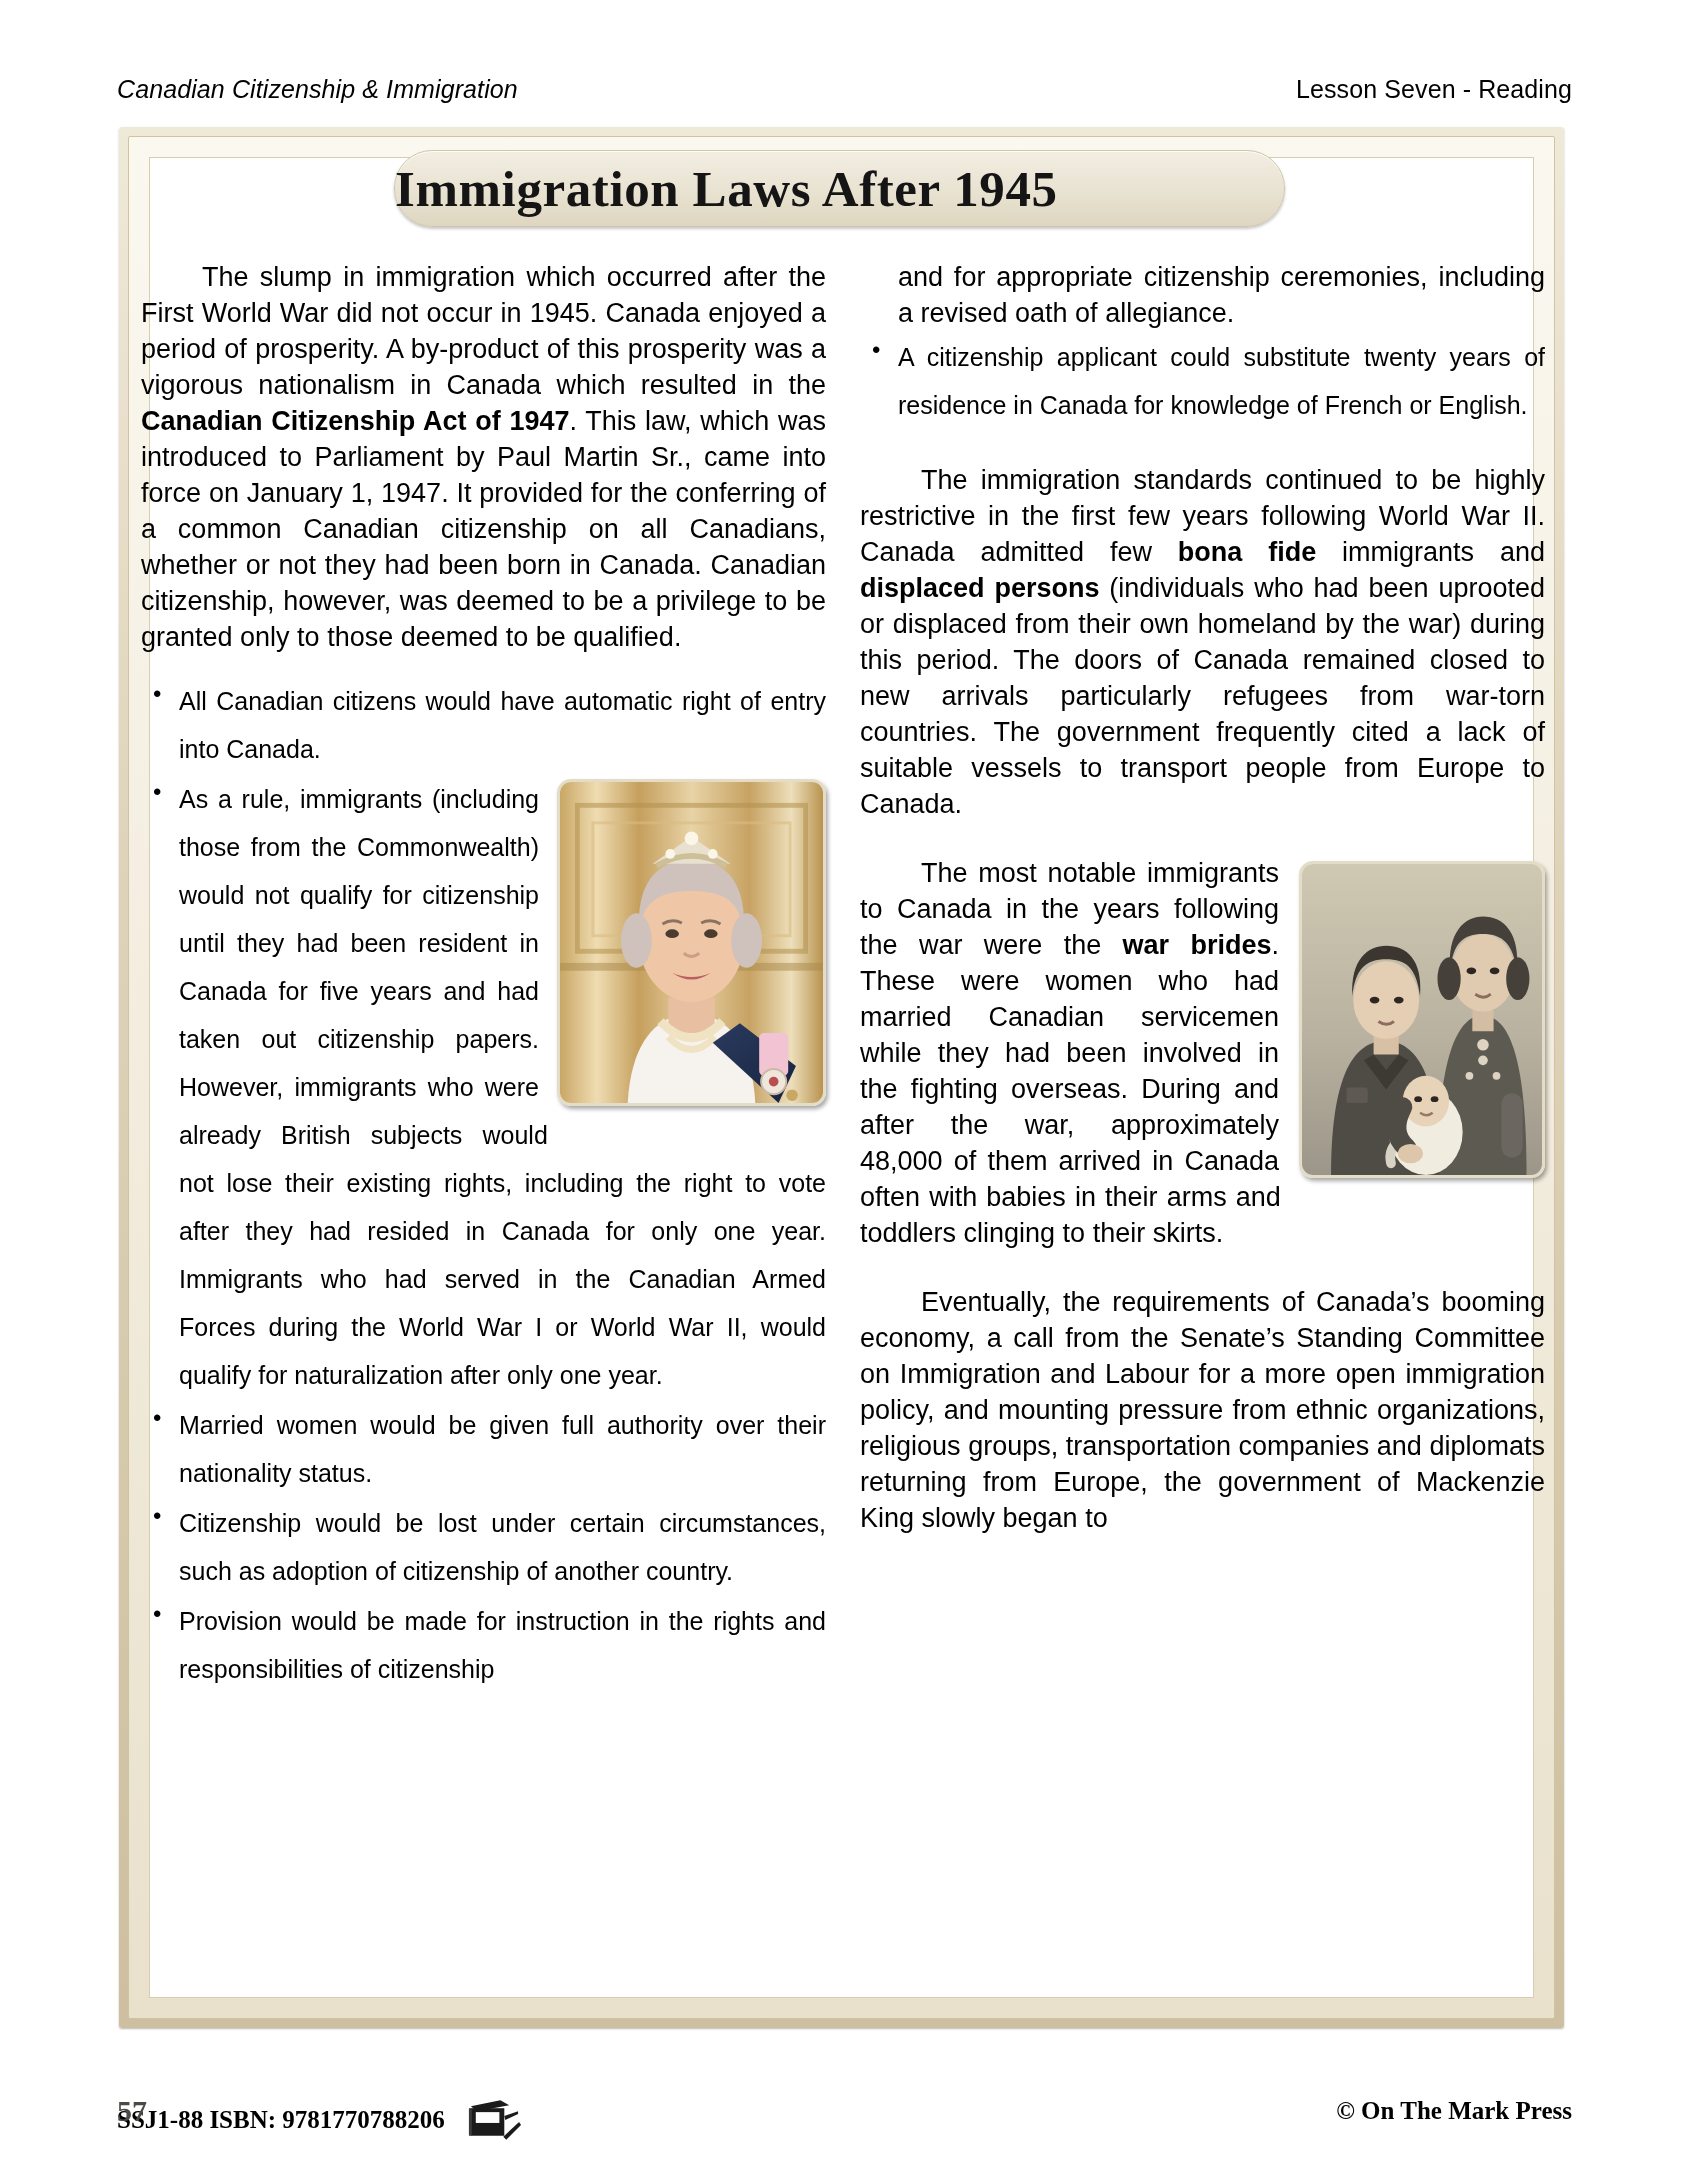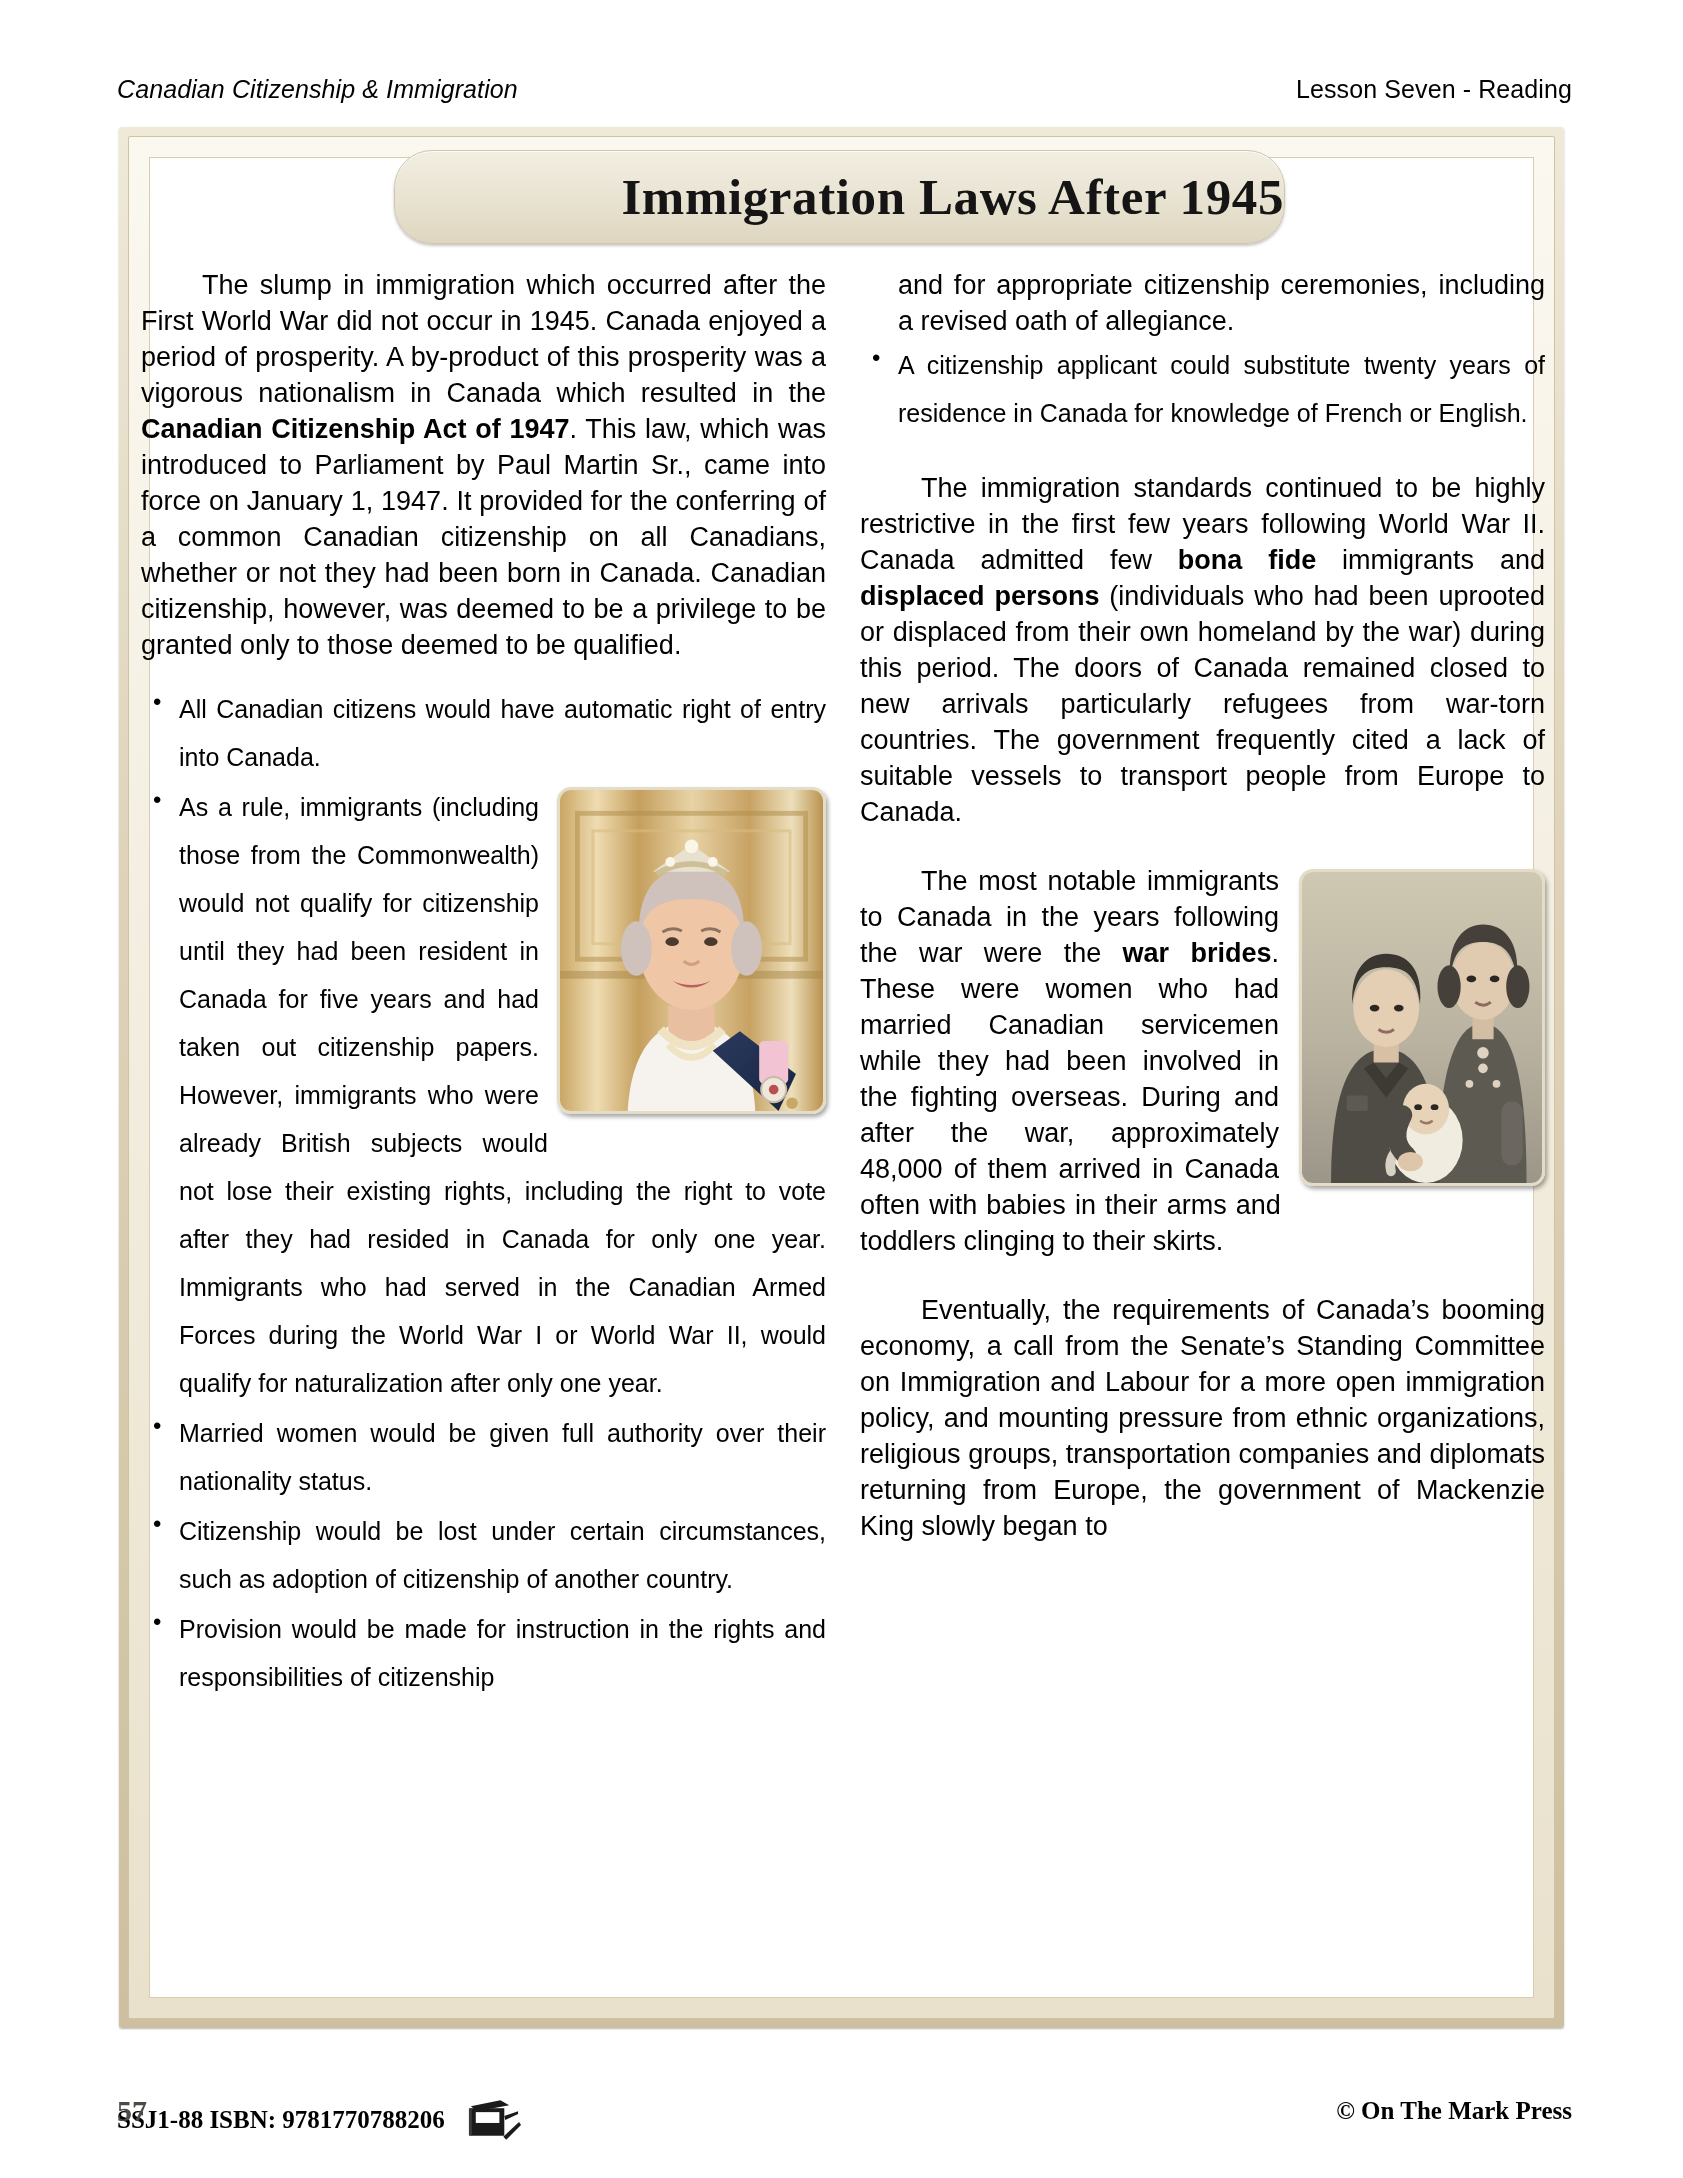--- a/index.html
+++ b/index.html
@@ -52,49 +52,49 @@
     background: #ffffff;
     border: 1px solid #d8cdb1;
   }
 
   
   .title-plaque {
     position: absolute;
     left: 394px;
     top: 150px;
     width: 891px;
-    height: 94px;
+    height: 77px;
     background: linear-gradient(180deg,#f2eee2 0%, #e8e2d1 55%, #ded6c0 100%);
     border: 1px solid #cfc6ad;
     border-radius: 38px;
     box-shadow: 0 2px 3px rgba(0,0,0,.22), inset 0 1px 0 #fffdf6;
     display: flex;
     align-items: center;
-    justify-content: flex-end;
+    justify-content: flex-start;
   }
   .title-plaque .title-text {
     font-family: "Liberation Serif", serif;
     font-weight: bold;
     font-size: 51px;
     letter-spacing: 0.6px;
     color: #151515;
     white-space: nowrap;
   }
 
   
   .columns {
     position: absolute;
     left: 141px;
     top: 259px;
     width: 1404px;
     height: 1683px;
     display: flex;
     gap: 34px;
   }
-  .col { width: 685px; position: relative; margin-top: 8px; }
+  .col { width: 685px; position: relative; }
 
   p.body, li.body {
     margin: 0;
     font-size: 27px;
     line-height: 36px;
     text-align: justify;
     text-justify: inter-word;
     -webkit-hyphens: none;
     hyphens: none;
   }

